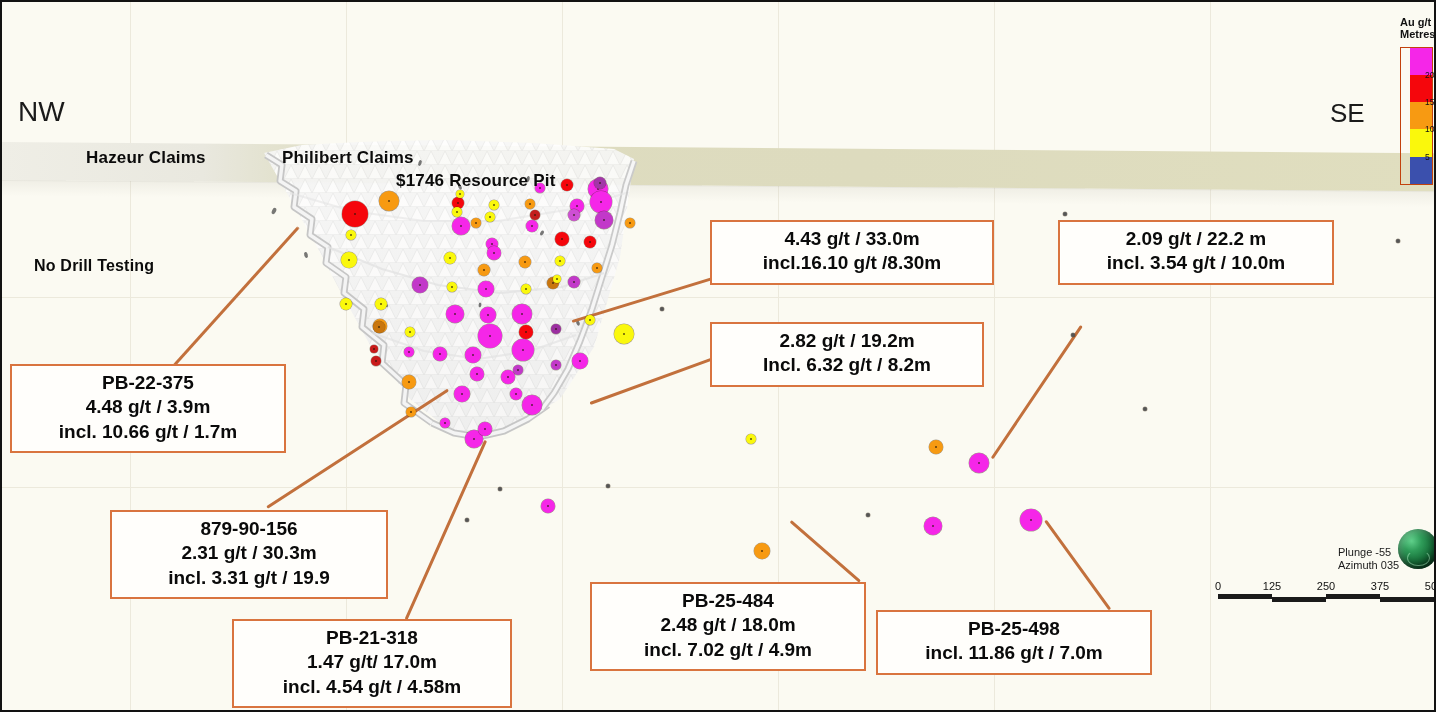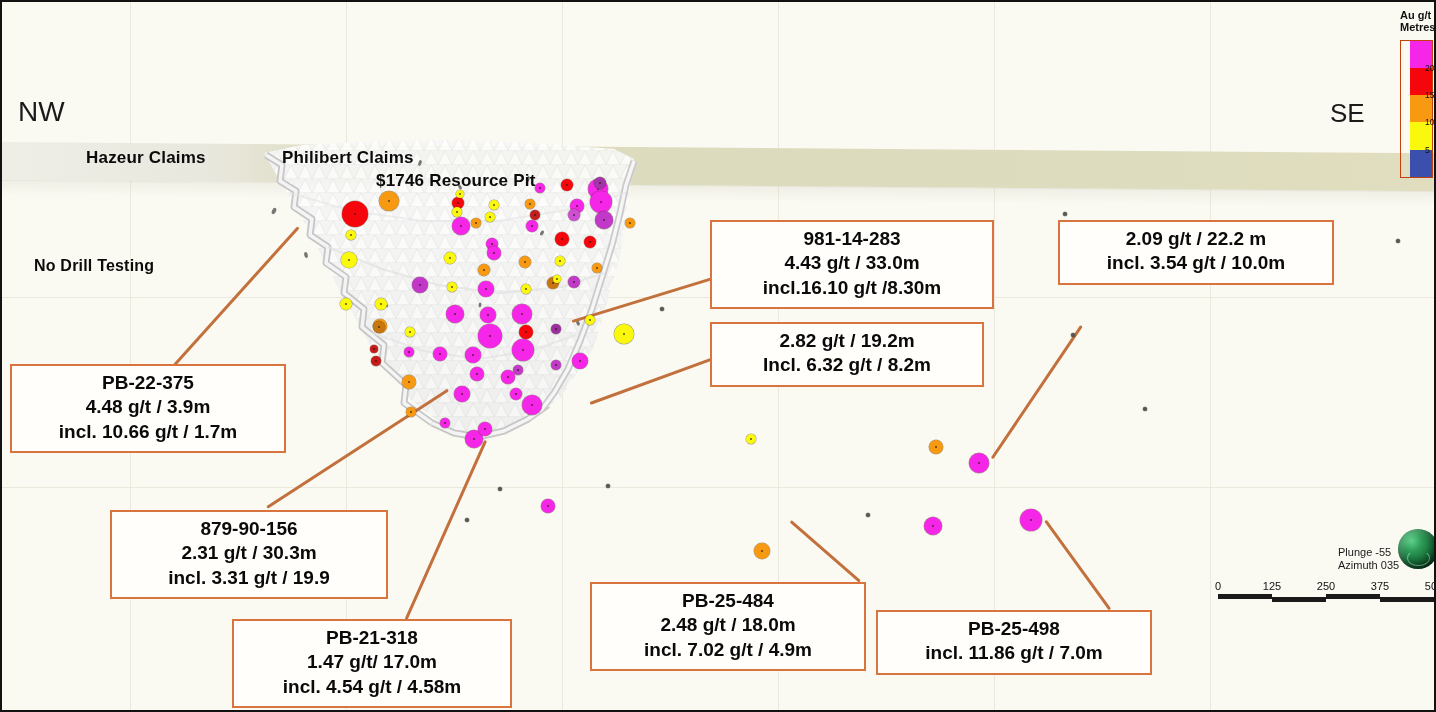--- a/index.html
+++ b/index.html
@@ -60,21 +60,21 @@
     content:"";position:absolute;left:50%;top:50%;
     width:2px;height:2px;margin:-1px 0 0 -1px;border-radius:50%;
     background:rgba(40,25,10,.75);
   }
   .pt.tiny::after{display:none;}
 
   
   .pit{position:absolute;pointer-events:none;}
 
   
-  .legend-wrap{position:absolute;}
+  .legend-wrap{position:absolute;margin-top:7px;}
   .legend-title{font-size:11px;font-weight:bold;color:#111;line-height:1.08;white-space:nowrap;}
   .legend-bar{position:relative;width:22px;border:1px solid #c2410c;padding-left:9px;}
   .legend-seg{width:100%;}
   .legend-tick{position:absolute;left:24px;font-size:8.5px;color:#111;transform:translateY(-50%);}
 
   
   .scale-wrap{position:absolute;}
   .scale-ticks{position:relative;height:14px;}
   .scale-ticklabel{position:absolute;font-size:11px;color:#111;transform:translateX(-50%);}
   .scale-bars{position:relative;height:8px;}
@@ -263,21 +263,21 @@
       <div class="pt tiny" style="left: 604px; top: 482px; width: 4px; height: 4px; background: rgb(85, 85, 85);"></div>
       <div class="pt tiny" style="left: 496px; top: 485px; width: 4px; height: 4px; background: rgb(85, 85, 85);"></div>
       <div class="pt tiny" style="left: 463px; top: 516px; width: 4px; height: 4px; background: rgb(85, 85, 85);"></div>
     </div>
 
   <div class="label-plain" style="left:16px;top:94px;font-size:28px;">NW</div>
   <div class="label-plain" style="left:1328px;top:96px;font-size:26px;">SE</div>
 
   <div class="label-bold" style="left:84px;top:146px;font-size:17px;">Hazeur Claims</div>
   <div class="label-bold" style="left:280px;top:146px;font-size:17px;">Philibert Claims</div>
-  <div class="label-bold" style="left:374px;top:169px;font-size:17px;">$1746 Resource Pit</div>
+  <div class="label-bold" style="left:394px;top:169px;font-size:17px;">$1746 Resource Pit</div>
   <div class="label-bold" style="left:32px;top:255px;font-size:16px;">No Drill Testing</div>
 
   <div id="callouts">
       <div class="callout" style="left: 8px; top: 362px; width: 248px;">
         <div class="ln t">PB-22-375</div>
         <div class="ln b">4.48 g/t  / 3.9m</div>
         <div class="ln b">incl. 10.66 g/t / 1.7m</div>
       </div>
       <div class="callout" style="left: 108px; top: 508px; width: 250px;">
         <div class="ln t">879-90-156</div>
@@ -292,21 +292,20 @@
       <div class="callout" style="left: 588px; top: 580px; width: 248px;">
         <div class="ln t">PB-25-484</div>
         <div class="ln b">2.48 g/t  / 18.0m</div>
         <div class="ln b">incl. 7.02 g/t / 4.9m</div>
       </div>
       <div class="callout" style="left: 874px; top: 608px; width: 248px;">
         <div class="ln t">PB-25-498</div>
         <div class="ln b">incl. 11.86 g/t / 7.0m</div>
       </div>
       <div class="callout" style="left: 708px; top: 218px; width: 256px;">
-        <div class="ln t">981-14-283</div>
         <div class="ln b">4.43 g/t / 33.0m</div>
         <div class="ln b">incl.16.10 g/t /8.30m</div>
       </div>
       <div class="callout" style="left: 708px; top: 320px; width: 246px;">
         <div class="ln b">2.82 g/t / 19.2m</div>
         <div class="ln b">Incl. 6.32 g/t / 8.2m</div>
       </div>
       <div class="callout" style="left: 1056px; top: 218px; width: 248px;">
         <div class="ln b">2.09 g/t / 22.2 m</div>
         <div class="ln b">incl. 3.54 g/t / 10.0m</div>

